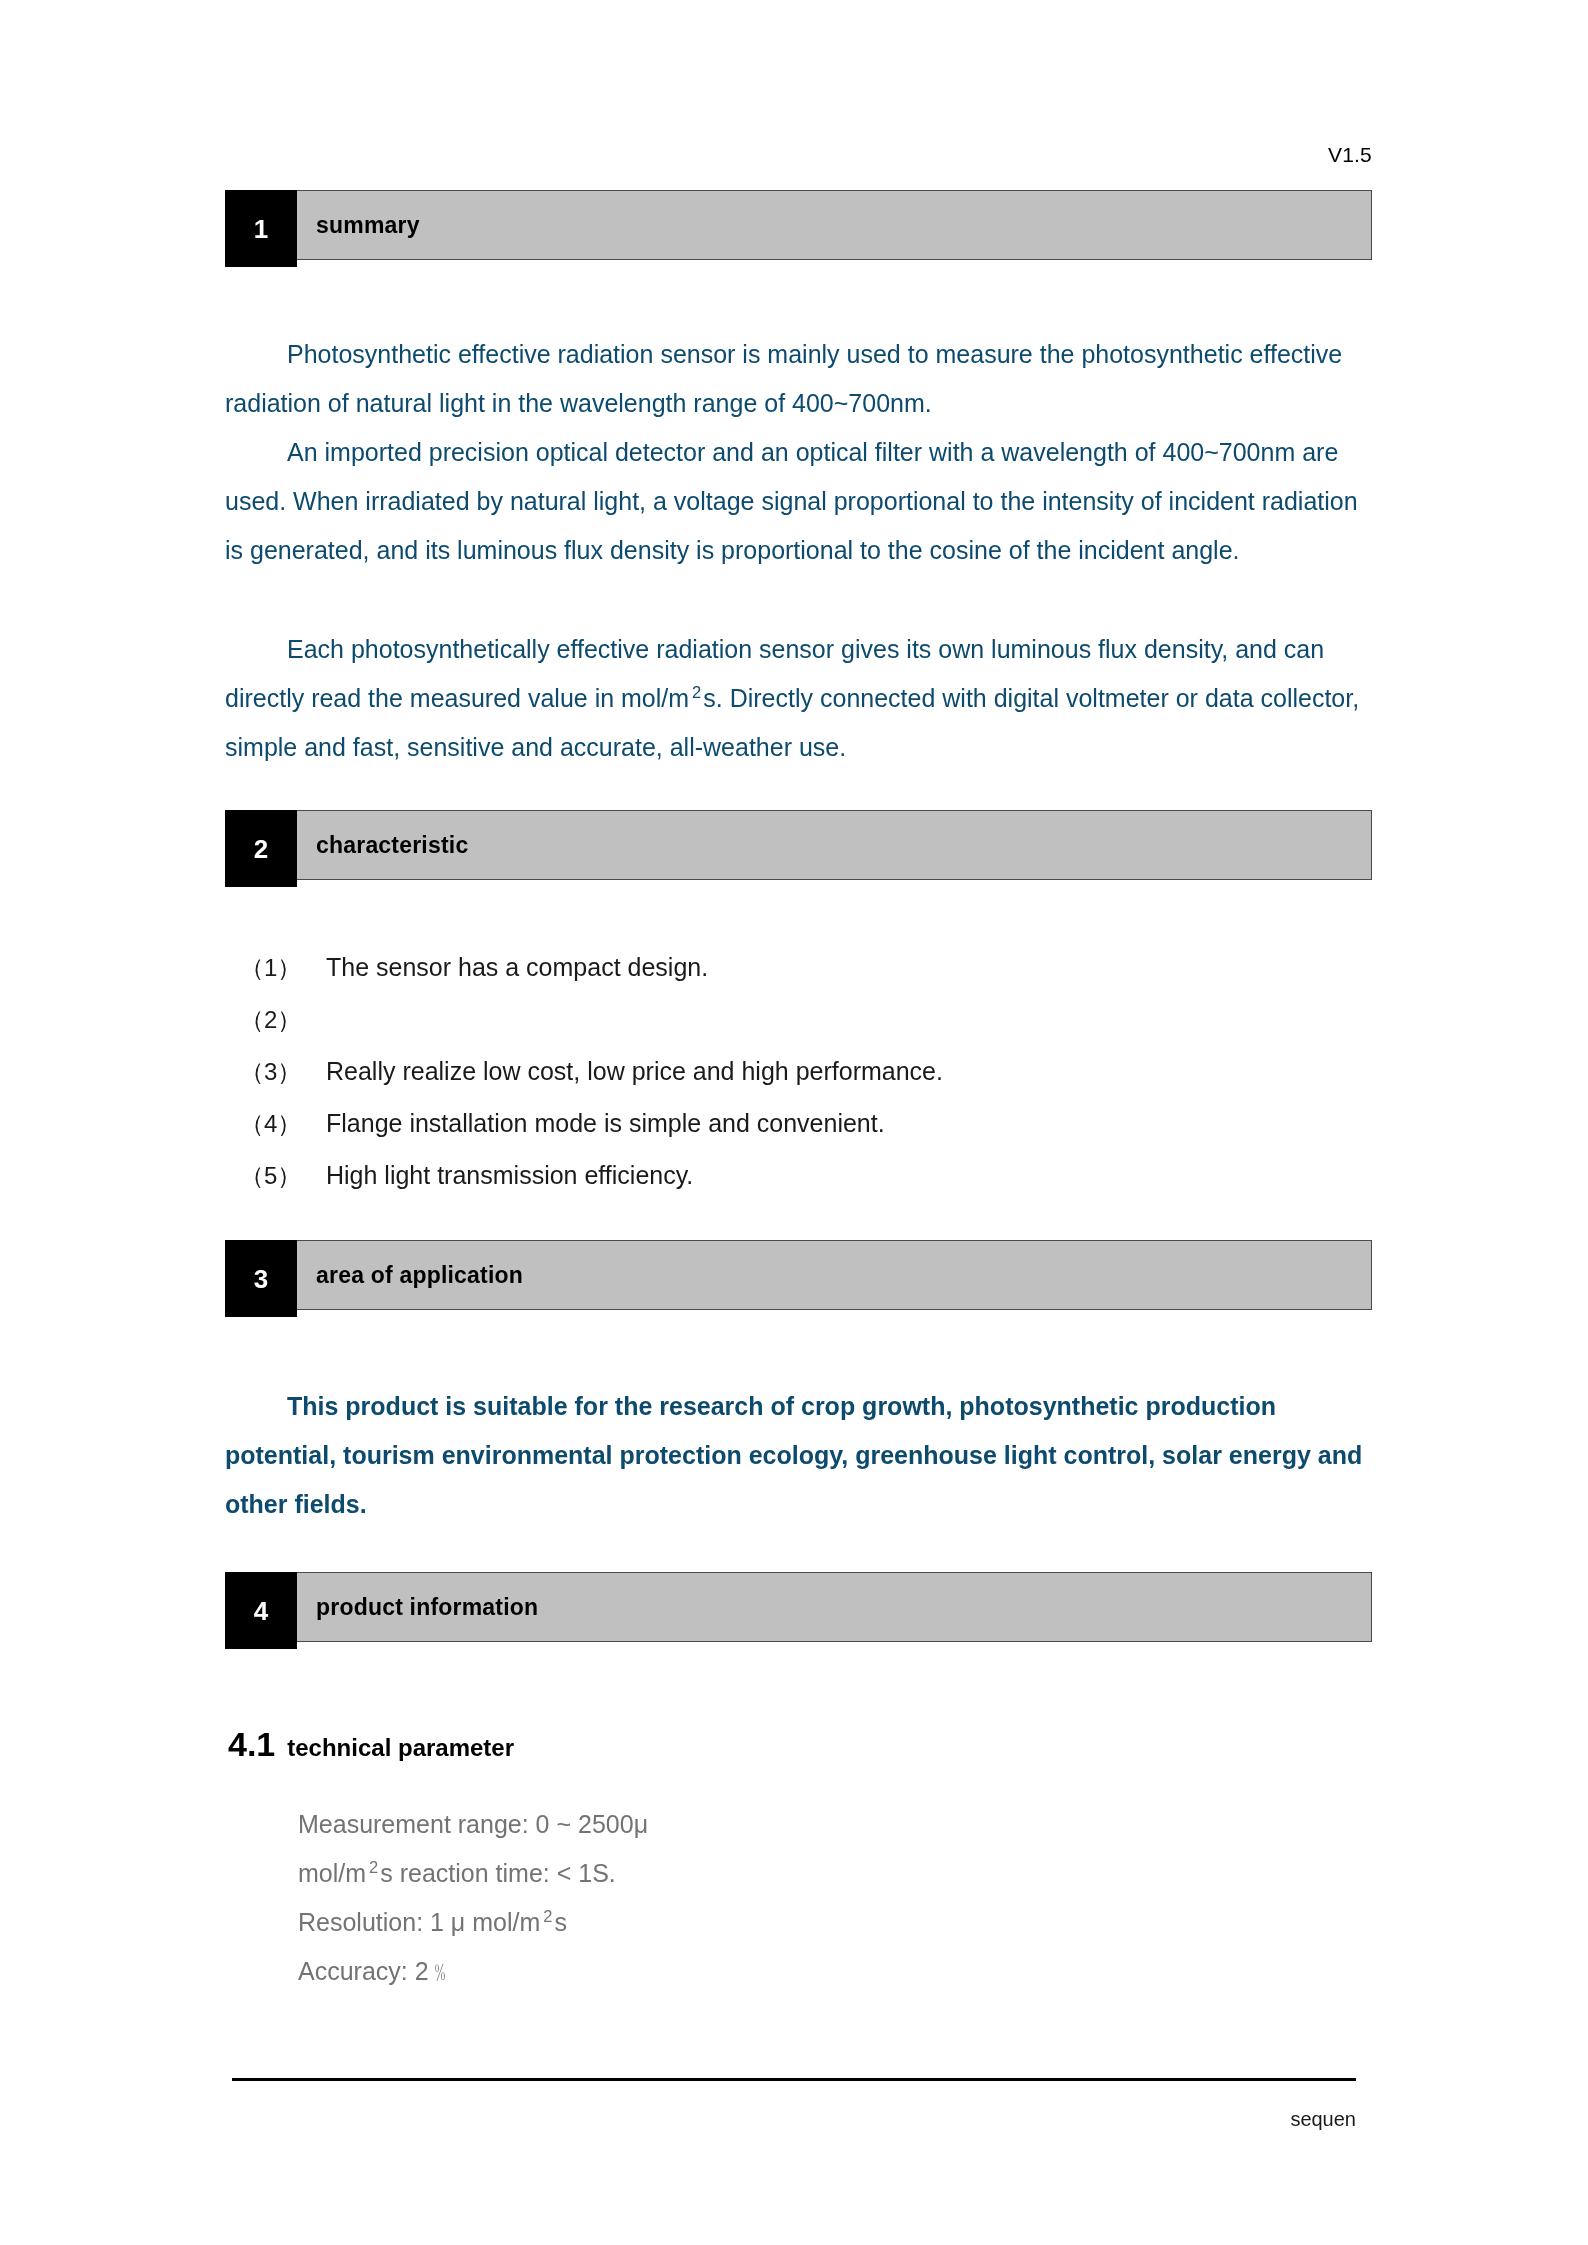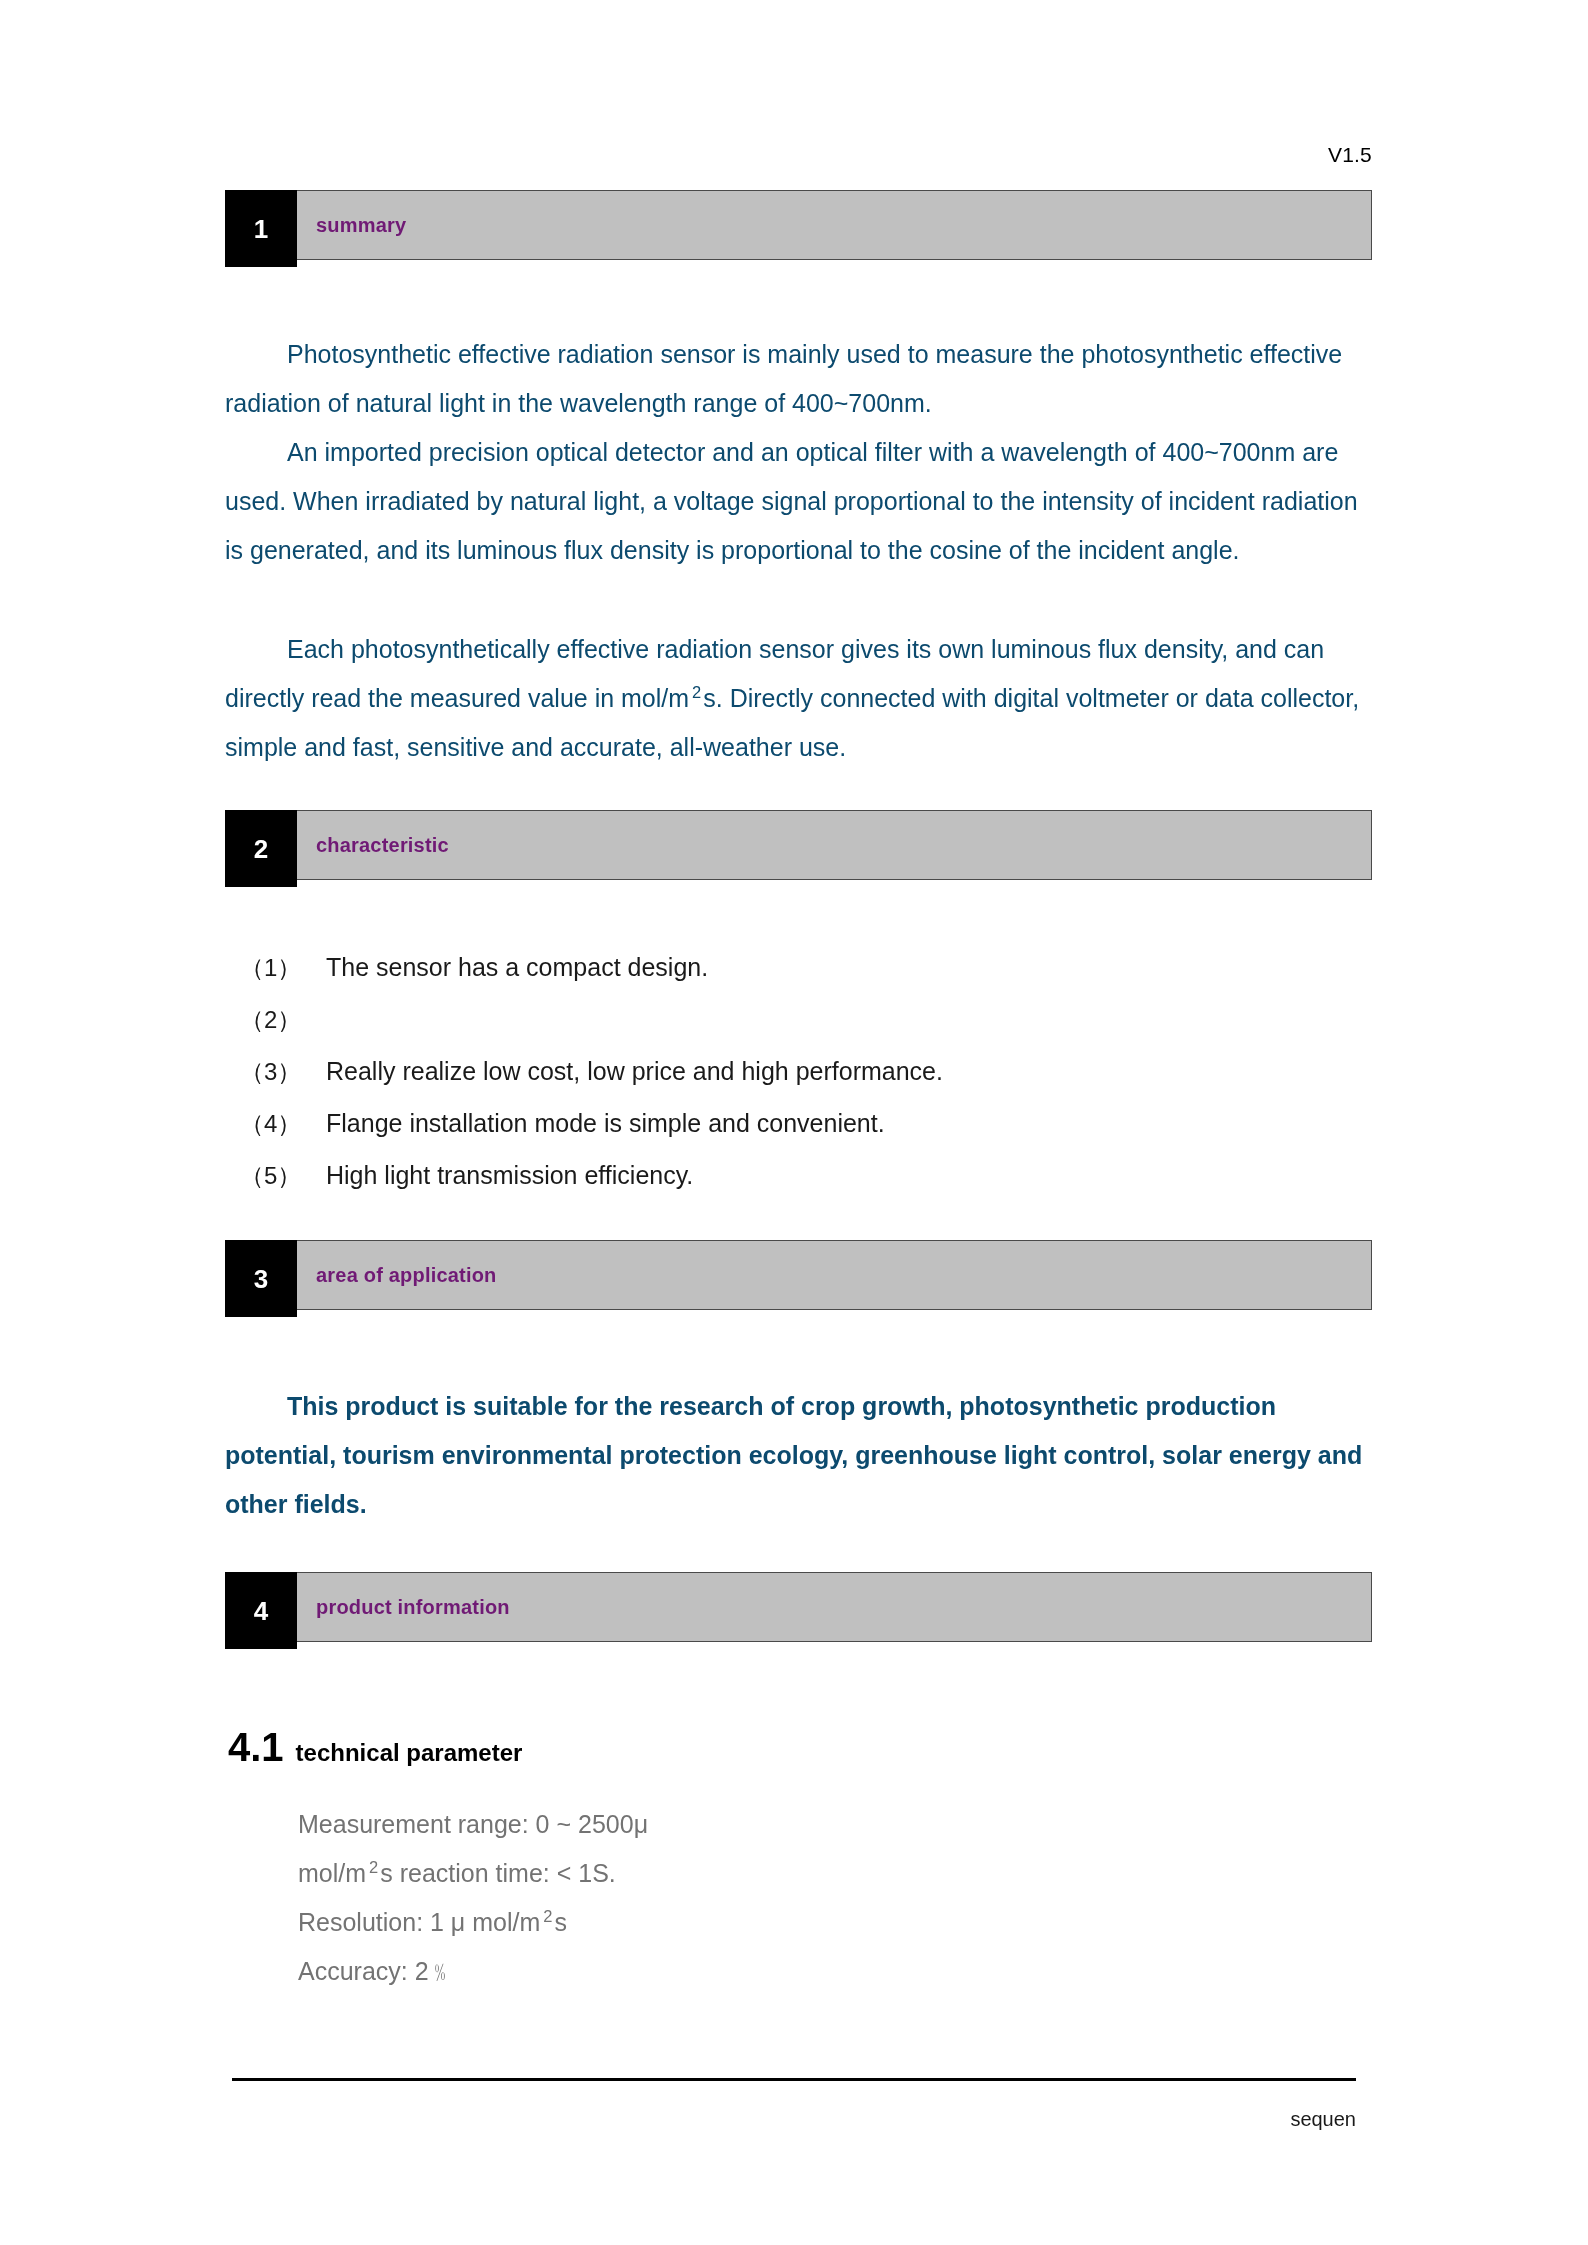--- a/index.html
+++ b/index.html
@@ -65,23 +65,23 @@
     width: 1075px;
     height: 70px;
     background: #c0c0c0;
     border: 1px solid #4a4a4a;
     border-left: none;
     display: flex;
     align-items: center;
     padding-left: 19px;
   }
   .section-header .title-text {
-    font-size: 20px;
-    font-weight: 700;
-    color: #701a75;
+    font-size: 23px;
+    font-weight: 700;
+    color: #000000;
     letter-spacing: 0.2px;
   }
 
   
   .para {
     position: absolute;
     left: 225px;
     width: 1150px;
     font-size: 25px;
     line-height: 49px;
@@ -120,21 +120,21 @@
   }
 
   
   .subheading {
     position: absolute;
     left: 228px;
     display: flex;
     align-items: baseline;
   }
   .subheading .sub-num {
-    font-size: 40px;
+    font-size: 34px;
     font-weight: 700;
     margin-right: 12px;
     letter-spacing: 0px;
   }
   .subheading .sub-title {
     font-size: 24px;
     font-weight: 700;
   }
 
   

